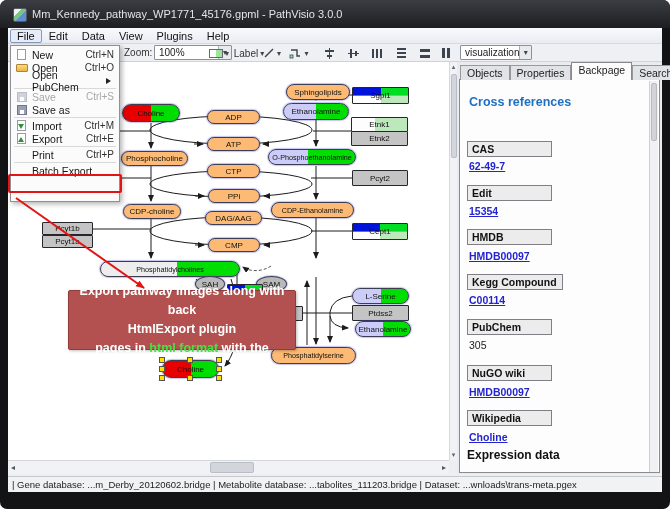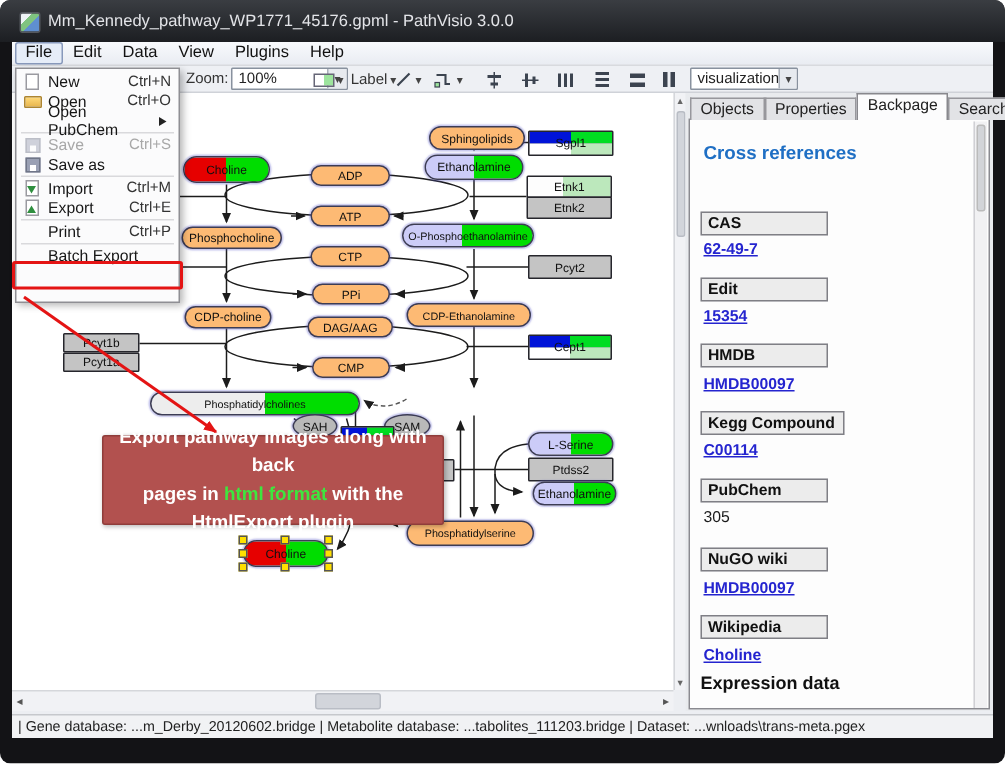--- a/index.html
+++ b/index.html
@@ -2,21 +2,21 @@
 <html><head>
 <meta charset="utf-8">
 <style>
 *{margin:0;padding:0;box-sizing:border-box}
 html,body{width:670px;height:509px;font-family:"Liberation Sans",sans-serif;background:#fff}
 #frame{position:relative;width:670px;height:509px;background:#131316;border-radius:7px;overflow:hidden}
 #titlebar{position:absolute;left:0;top:0;width:670px;height:28px;background:linear-gradient(#3a3d42,#1c1e22)}
 .app-icon{position:absolute;left:13px;top:8px;width:14px;height:14px;border:1px solid #55585e;border-radius:2px;background:linear-gradient(135deg,#eef3f6 0 30%,#7fc380 30% 55%,#5f8fd0 55% 100%)}
 #title-text{position:absolute;left:32px;top:8px;font-size:11px;color:#e3e4e8;white-space:nowrap}
 #client{position:absolute;left:8px;top:28px;width:654px;height:464px;background:#eceef2}
-#menubar{position:absolute;left:8px;top:28px;width:654px;height:16px;background:linear-gradient(#f8fafd,#e9ecf2);border-bottom:1px solid #d8dade;display:flex;font-size:11px;padding-left:2px;z-index:5}
+#menubar{position:absolute;left:8px;top:28px;width:654px;height:16px;background:linear-gradient(#f8fafd,#e9ecf2);border-bottom:1px solid #d8dade;display:flex;align-items:center;font-size:11px;padding-left:2px;z-index:5}
 .menu-item{padding:1px 7px;color:#111}
 .menu-item.active{border:1px solid #8899bb;background:#e6edf8;border-radius:2px;padding:0 6px}
 #toolbar{position:absolute;left:8px;top:44px;width:654px;height:18px;background:#eef0f4;border-bottom:1px solid #cfd2d8;font-size:10px;color:#222;z-index:4}
 .tb{position:absolute;top:1px}
 .tlabel{top:3px;font-size:10px;color:#333}
 .tselect{height:15px;background:#fff;border:1px solid #88919e;font-size:10px;display:flex;align-items:center;padding-left:4px;border-radius:1px}
 .tselect .caret{margin-left:auto;width:13px;height:100%;background:#e7eaef;border-left:1px solid #aab0ba;text-align:center;font-size:8px;line-height:13px;color:#444}
 .tbtn{height:16px;display:flex;align-items:center;justify-content:center;gap:2px;font-size:10px;color:#333}
 .tbtn .caret{font-size:8px;color:#444}
 .ticon{position:relative;width:13px;height:13px;display:inline-block}
@@ -168,22 +168,22 @@
     <span class="handle" style="left:216px;top:357px"></span>
     <span class="handle" style="left:159px;top:366px"></span>
     <span class="handle" style="left:216px;top:366px"></span>
     <span class="handle" style="left:159px;top:375px"></span>
     <span class="handle" style="left:187px;top:375px"></span>
     <span class="handle" style="left:216px;top:375px"></span>
   </div>
 
   <div id="annotation">
     <div><span>Export pathway images along with back</span></div>
+    <div><span>HtmlExport plugin</span></div>
     <div><span>pages in </span><span class="hl">html format</span><span> with the</span></div>
-    <div><span>HtmlExport plugin</span></div>
   </div>
 
   <div id="vscroll">
     <div class="sarrow" style="top:1px">▴</div>
     <div id="vthumb"></div>
     <div class="sarrow" style="bottom:1px">▾</div>
   </div>
   <div id="hscroll">
     <div class="harrow" style="left:3px">◂</div>
     <div id="hthumb"></div>

